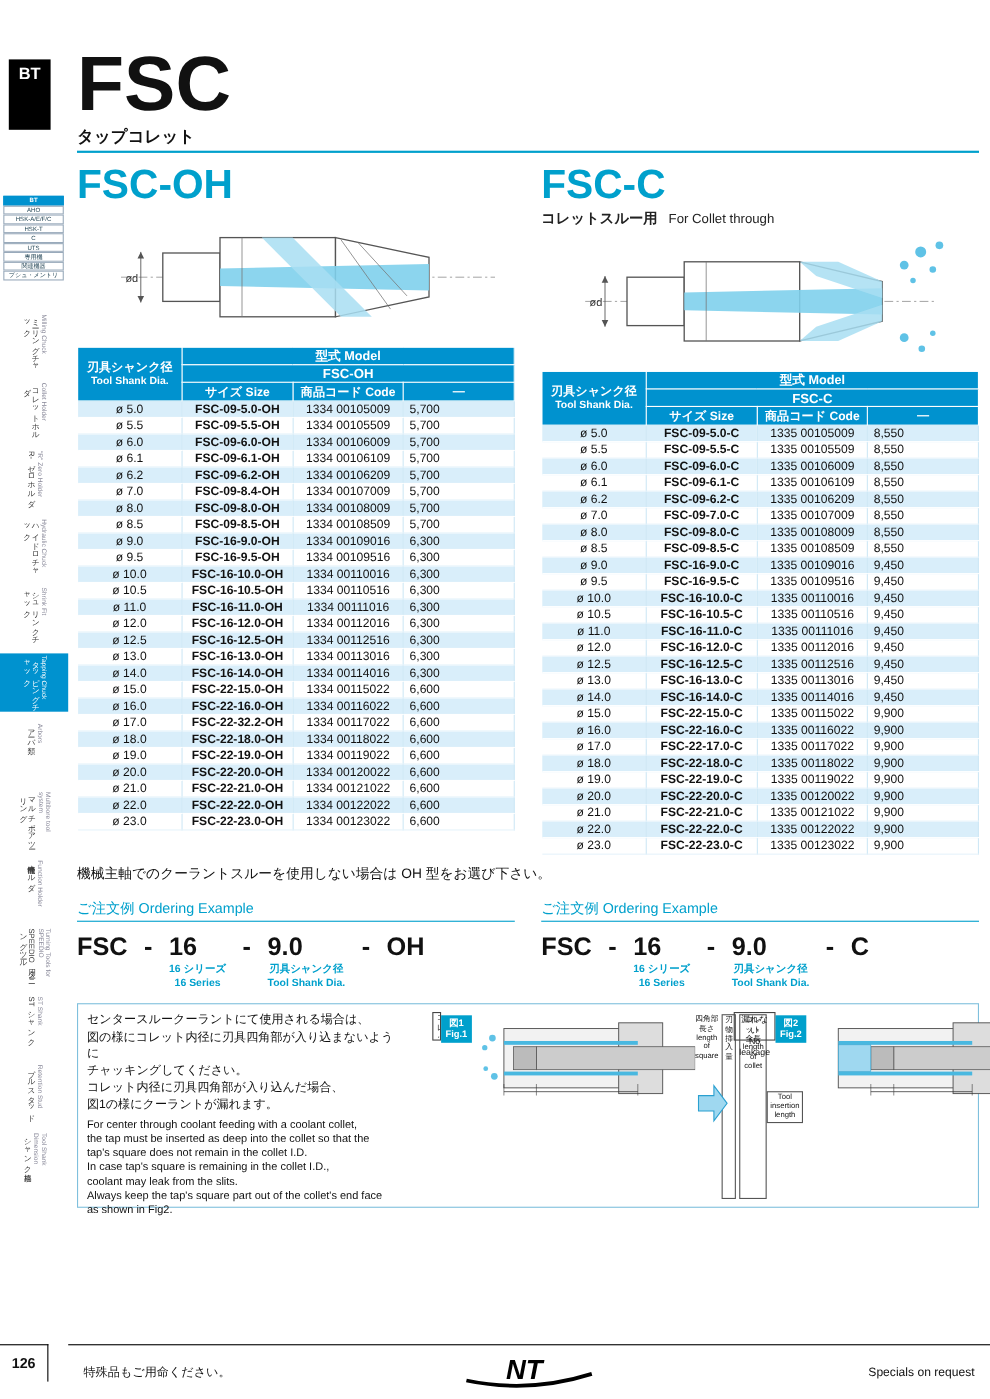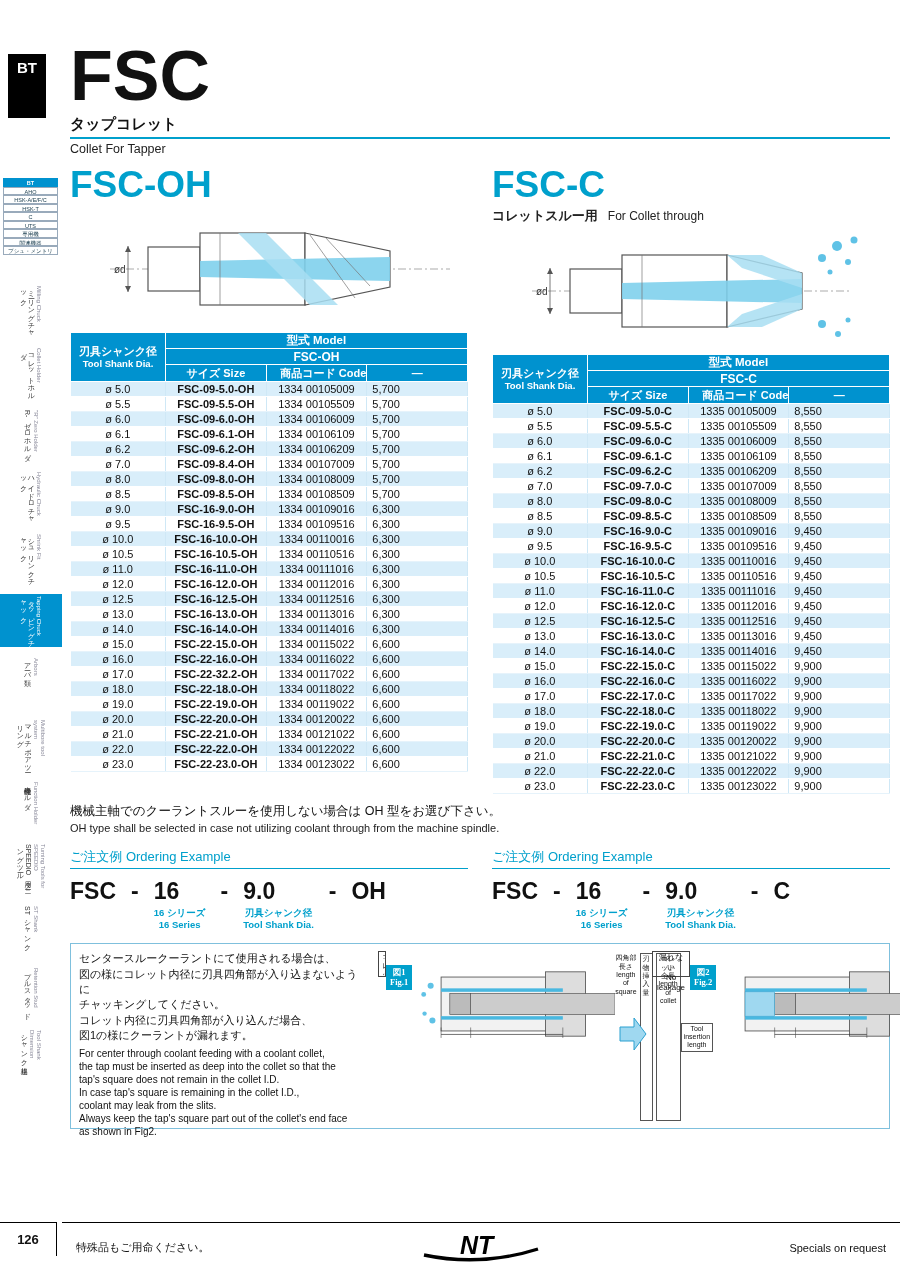--- a/index.html
+++ b/index.html
@@ -21,21 +21,21 @@
   .nav-list{position:absolute;left:3px;top:178px;width:55px;}
   .nav-box{height:8.5px;line-height:8px;font-size:5.5px;text-align:center;border:0.5px solid #9ab;
     color:#245;background:#fff;overflow:hidden;white-space:nowrap;}
   .nav-box.active{background:var(--thead);border-color:var(--thead);color:#fff;font-weight:bold;}
   .vert-list{position:absolute;left:0;top:284px;width:62px;display:flex;flex-direction:column;gap:9px;}
   .vcat{height:53px;display:flex;flex-direction:row;justify-content:center;gap:1px;padding:2px 0;}
   .vcat .vjp{writing-mode:vertical-rl;font-size:7px;color:#333;line-height:1.1;}
   .vcat .ven{writing-mode:vertical-rl;font-size:6px;color:#889;line-height:1.1;}
   .vcat.active{background:var(--thead);}
   .vcat.active .vjp,.vcat.active .ven{color:#fff;}
-  .page-num{position:absolute;left:0;top:1222px;width:57px;height:34px;border-top:1.5px solid #000;
+  .page-num{position:absolute;left:0;top:1222px;width:44px;height:34px;border-top:1.5px solid #000;
     border-right:1px solid #000;display:flex;align-items:center;justify-content:center;
     font-size:13px;font-weight:bold;}
   
   .main{position:absolute;left:70px;top:44px;width:820px;}
   .fsc-title{font-size:70px;font-weight:bold;line-height:0.92;margin:0;letter-spacing:0;}
   .sub-jp{font-size:15px;font-weight:bold;margin-top:7px;}
   .rule{height:2px;background:var(--accent);margin-top:3px;}
   .sub-en{font-size:12.5px;margin-top:3px;color:#222;}
   .cols{display:flex;gap:24px;margin-top:10px;}
   .col{width:398px;}
@@ -44,52 +44,52 @@
   .col-sub .jp{font-weight:bold;font-size:13px;margin-right:10px;}
   .diagram{height:126px;margin-top:3px;position:relative;}
   
   table{border-collapse:collapse;width:100%;font-size:11px;table-layout:fixed;}
   thead th{background:var(--thead);color:#fff;border:1px solid #fff;font-weight:bold;padding:0;}
   th.h-shank{width:95px;font-size:11px;line-height:1.15;}
   th.h-shank .en{font-size:9.5px;font-weight:bold;}
   th.h-model{height:16px;font-size:11.5px;}
   th.h-band{height:16px;font-size:12px;}
   th.h-size{width:147px;height:17px;}
-  th.h-code{width:109px;text-align:right;}
+  th.h-code{width:109px;}
   th.h-dash{width:47px;}
   tbody td{height:15px;padding:0 3px;border-right:1px solid #cfe8f6;border-bottom:1px solid #e6f3fb;line-height:1;}
   tbody tr:nth-child(odd) td{background:var(--rowtint);border-bottom:1px solid #fff;}
   td.c-dia{text-align:center;}
   td.c-size{text-align:center;font-weight:bold;}
   td.c-code{text-align:center;}
   td.c-price{text-align:left;padding-left:5px;}
   
   .note-jp{margin-top:9px;font-size:12.5px;}
   .note-en{margin-top:2px;font-size:11px;color:#222;}
   
   .order-row{display:flex;gap:24px;margin-top:14px;}
   .order-col{width:398px;}
   .order-title{color:var(--accent);font-weight:normal;font-size:13px;border-bottom:1.5px solid var(--accent);
     padding-bottom:2px;}
   .ocode{display:grid;grid-template-columns:repeat(7,auto) 1fr;column-gap:15px;row-gap:2px;
     font-size:23px;font-weight:bold;margin-top:9px;align-items:start;}
   .ocode .p{grid-row:1;}
   .olabel{grid-row:2;color:var(--accent);font-size:9.5px;font-weight:bold;text-align:center;line-height:1.2;}
   
-  .bottom-box{margin-top:13px;border:1px solid #7fc0dd;padding:7px 8px;display:flex;gap:11px;height:186px;}
+  .bottom-box{margin-top:13px;border:1px solid #7fc0dd;padding:7px 8px;display:flex;gap:26px;height:186px;}
   .bb-text{width:288px;flex:none;}
   .bb-jp div{font-size:11px;line-height:1.4;}
   .bb-en{margin-top:3px;}
   .bb-en div{font-size:10px;line-height:1.3;color:#111;}
   .figs{flex:1;display:flex;gap:4px;align-items:stretch;}
   .figblock{width:236px;flex:none;display:flex;}
   .figcap{border:1px solid #444;font-size:7px;line-height:1.25;padding:1px 3px;height:26px;overflow:hidden;}
   .leakbox{border:1px solid #444;font-size:8px;line-height:1.25;padding:1px 4px;width:84px;
     text-align:center;margin-left:auto;height:26px;}
-  .figmain{display:flex;gap:3px;margin-top:14px;align-items:flex-start;font-family:Liberation Serif, serif;}
+  .figmain{display:flex;gap:3px;margin-top:3px;align-items:flex-start;}
   .figtag{background:var(--accent);color:#fff;font-size:8.5px;font-weight:bold;text-align:center;
     padding:2px 4px;line-height:1.2;flex:none;}
   .figdraw{flex:1;}
   .dimrow{display:flex;gap:3px;margin-top:2px;}
   .dim{font-size:7px;line-height:1.2;text-align:center;}
   .dim.box,.dim.box2{border:1px solid #555;padding:1px 2px;}
   .dim.plain{padding:1px 0;}
   .dim.wide{border:1px solid #555;margin-top:2px;width:120px;align-self:center;padding:1px 2px;}
   .figarrow{align-self:center;flex:none;}
   
@@ -169,21 +169,20 @@
         <span class="ven">Tool Shank Dimension</span>
       </div>
     </div>
   <div class="page-num">126</div>
 </aside>
 
 <main class="main">
   <h1 class="fsc-title">FSC</h1>
   <div class="sub-jp">タップコレット</div>
   <div class="rule"></div>
-  <div class="sub-en">Collet For Tapper</div>
 
   <div class="cols">
 
     <section class="col">
       <h2 class="col-head">FSC-OH</h2>
       <div class="diagram">
         <svg width="398" height="126" viewBox="0 0 398 126">
           <line x1="40" y1="63" x2="380" y2="63" stroke="#888" stroke-width="0.7" stroke-dasharray="8 3 2 3"></line>
           <line x1="58" y1="40" x2="58" y2="86" stroke="#555" stroke-width="0.8"></line>
           <path d="M58 40 l-3 6 h6 z M58 86 l-3 -6 h6 z" fill="#555"></path>
@@ -579,21 +578,20 @@
               <td class="c-size">FSC-22-23.0-C</td>
               <td class="c-code">1335 00123022</td>
               <td class="c-price">9,900</td>
             </tr>
           </tbody>
       </table>
     </section>
   </div>
 
   <div class="note-jp">機械主軸でのクーラントスルーを使用しない場合は OH 型をお選び下さい。</div>
-  <div class="note-en">OH type shall be selected in case not utilizing coolant through from the machine spindle.</div>
 
   <div class="order-row">
     <div class="order-col">
       <div class="order-title">ご注文例 Ordering Example</div>
       <div class="ocode">
         <span class="p" style="grid-column:1">FSC</span>
         <span class="p" style="grid-column:2">-</span>
         <span class="p" style="grid-column:3">16</span>
         <span class="p" style="grid-column:4">-</span>
         <span class="p" style="grid-column:5">9.0</span>

